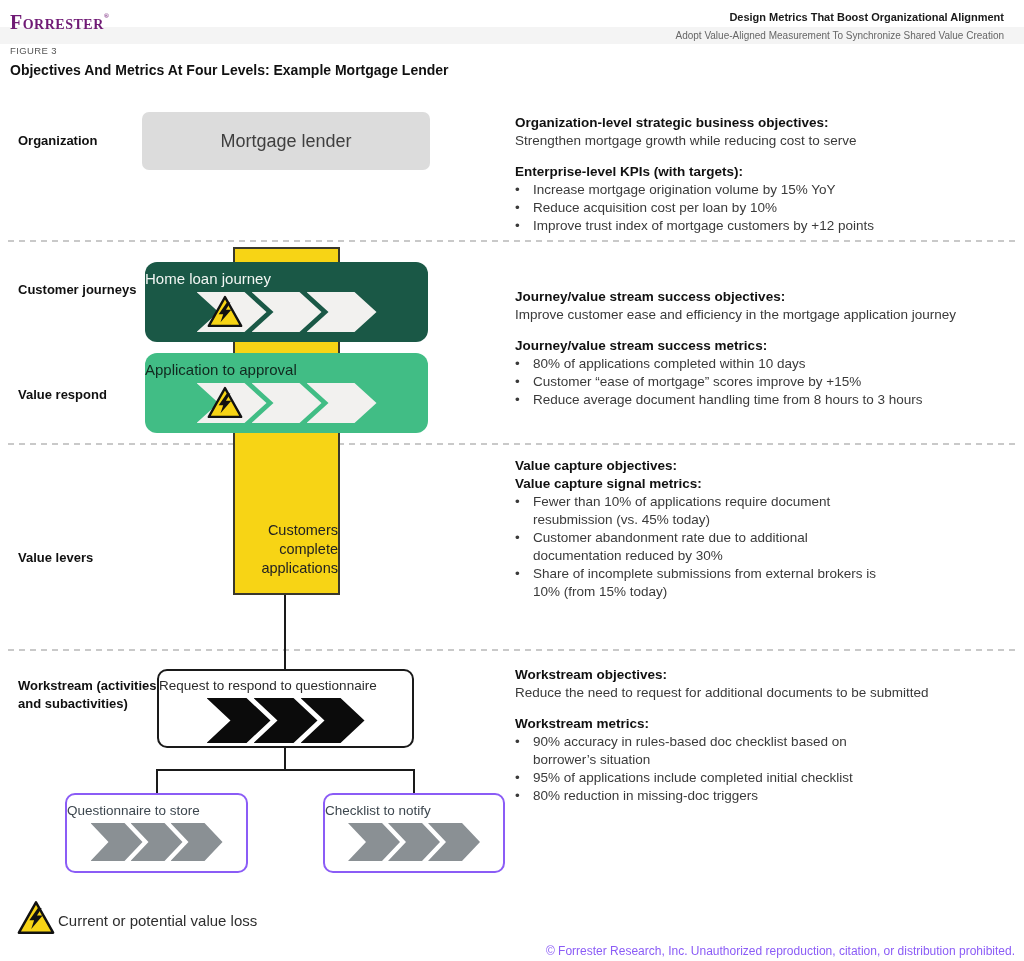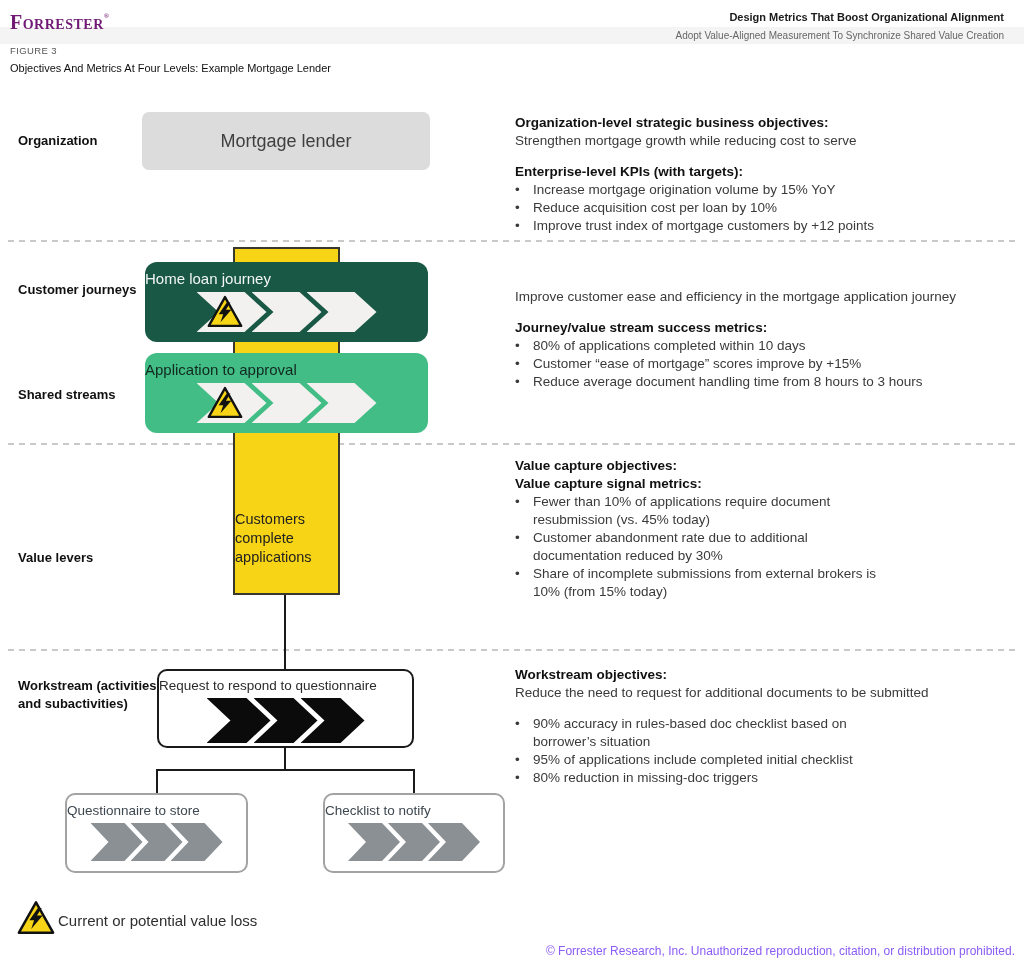--- a/index.html
+++ b/index.html
@@ -12,41 +12,41 @@
 
   
   .logo{top:11px;left:10px;color:#701a75;font-family:"Liberation Serif",serif;font-weight:bold;letter-spacing:.5px;z-index:5;}
   .logo-f{font-size:20px;}
   .logo-rest{font-size:14px;}
   .logo-reg{font-size:7px;vertical-align:top;position:relative;top:1px;}
   .report-title{top:11px;right:20px;font-size:11px;font-weight:bold;color:#1a1a1a;}
   .header-band{top:27px;left:0;width:1024px;height:17px;background:#f4f4f4;}
   .report-subtitle{width:100%;text-align:right;box-sizing:border-box;padding-right:20px;font-size:10px;color:#666;line-height:17px;}
   .figure-label{top:45px;left:10px;font-size:9.5px;color:#555;letter-spacing:.4px;}
-  .figure-title{top:62px;left:10px;font-size:11px;font-weight:normal;color:#111;}
+  .figure-title{top:62px;left:10px;font-size:14px;font-weight:bold;color:#111;}
 
   
   .dashed{left:8px;width:1008px;height:2px;background:repeating-linear-gradient(to right,#c9c9c9 0 6px,transparent 6px 11px);}
   .sep1{top:240px;} .sep2{top:443px;} .sep3{top:649px;}
 
   
   .row-label{font-weight:bold;font-size:13px;color:#101010;line-height:1.42;}
   .lbl-org{top:132px;left:18px;}
   .lbl-cj{top:281px;left:18px;width:120px;}
   .lbl-vs{top:386px;left:18px;}
   .lbl-vl{top:549px;left:18px;}
   .lbl-ws{top:677px;left:18px;width:150px;}
 
   
   .org-box{left:142px;top:112px;width:288px;height:58px;background:#DCDCDC;border-radius:7px;
     display:flex;align-items:center;justify-content:center;font-size:18px;color:#3F3F3F;z-index:2;}
 
   .yellow-band{left:233px;top:247px;width:107px;height:348px;background:#F7D415;
     border:2px solid #3a382c;box-sizing:border-box;z-index:1;}
-  .vl-text{position:absolute;left:0;right:0;bottom:26px;text-align:left;
+  .vl-text{position:absolute;left:0;right:0;bottom:15px;text-align:right;
     font-size:14.5px;color:#222;line-height:1.32;}
 
   .journey-box{left:145px;top:262px;width:283px;height:80px;background:#1A5846;border-radius:12px;z-index:2;}
   .stream-box{left:145px;top:353px;width:283px;height:80px;background:#41BD85;border-radius:12px;z-index:2;}
   .box-title{text-align:left;margin-top:8px;font-size:15px;}
   .journey-box .box-title{color:#F2F6F3;}
   .stream-box .box-title{color:#11291F;}
   .chev-row{display:flex;justify-content:center;margin-top:5px;position:relative;}
   .chev{width:70px;height:40px;background:#F2F1EF;
     clip-path:polygon(0 0,calc(100% - 22px) 0,100% 50%,calc(100% - 22px) 100%,0 100%,22px 50%);
@@ -66,21 +66,21 @@
   .tree-r{left:413px;top:769px;width:2px;height:25px;}
 
   .ws-box{left:157px;top:669px;width:257px;height:79px;background:#fff;border:2px solid #1a1a1a;
     border-radius:10px;box-sizing:border-box;z-index:2;}
   .ws-box .box-title{color:#2b2b2b;font-size:13.5px;margin-top:7px;}
   .chev-black{width:64px;height:45px;background:#0B0B0B;
     clip-path:polygon(0 0,calc(100% - 24px) 0,100% 50%,calc(100% - 24px) 100%,0 100%,24px 50%);
     filter:drop-shadow(2px 3px 2px rgba(0,0,0,.4));}
   .chev-black + .chev-black{margin-left:-17px;}
 
-  .sub-box{background:#fff;border:2px solid #a3a3a3;border-radius:10px;box-sizing:border-box;z-index:2;}
+  .sub-box{background:#fff;border:2px solid #8b5cf6;border-radius:10px;box-sizing:border-box;z-index:2;}
   .sub1{left:65px;top:793px;width:183px;height:80px;}
   .sub2{left:323px;top:793px;width:182px;height:80px;}
   .sub-box .box-title{color:#3D474F;font-size:13.5px;margin-top:8px;}
   .chev-gray{width:52px;height:38px;background:#8A9094;
     clip-path:polygon(0 0,calc(100% - 18px) 0,100% 50%,calc(100% - 18px) 100%,0 100%,18px 50%);
     filter:drop-shadow(2px 3px 2px rgba(0,0,0,.35));}
   .chev-gray + .chev-gray{margin-left:-12px;}
 
   
   .panel{left:515px;width:484px;}
@@ -107,21 +107,21 @@
 </div>
 <div class="abs figure-label">FIGURE 3</div>
 <div class="abs figure-title">Objectives And Metrics At Four Levels: Example Mortgage Lender</div>
 
 <div class="abs dashed sep1"></div>
 <div class="abs dashed sep2"></div>
 <div class="abs dashed sep3"></div>
 
 <div class="abs row-label lbl-org">Organization</div>
 <div class="abs row-label lbl-cj">Customer journeys</div>
-<div class="abs row-label lbl-vs">Shared streams</div>
+<div class="abs row-label lbl-vs">Value respond</div>
 <div class="abs row-label lbl-vl">Value levers</div>
 <div class="abs row-label lbl-ws">Workstream (activities and subactivities)</div>
 
 <div class="abs org-box">Mortgage lender</div>
 
 <div class="abs yellow-band">
   <div class="vl-text">Customers complete applications</div>
 </div>
 
 <div class="abs line stem-top"></div>
@@ -200,20 +200,21 @@
       <span class="dot">•</span>
       <span class="txt">Reduce acquisition cost per loan by 10%</span>
     </div>
   <div class="bullet">
       <span class="dot">•</span>
       <span class="txt">Improve trust index of mortgage customers by +12 points</span>
     </div>
 </div>
 
 <div class="abs panel p2">
+  <p class="p-head">Journey/value stream success objectives:</p>
   <p class="p-body">Improve customer ease and efficiency in the mortgage application journey</p>
   <p class="p-head">Journey/value stream success metrics:</p>
   <div class="bullet">
       <span class="dot">•</span>
       <span class="txt">80% of applications completed within 10 days</span>
     </div>
   <div class="bullet">
       <span class="dot">•</span>
       <span class="txt">Customer “ease of mortgage” scores improve by +15%</span>
     </div>
@@ -239,20 +240,21 @@
   <div class="bullet">
       <span class="dot">•</span>
       <span class="txt">Share of incomplete submissions from external brokers is
 10% (from 15% today)</span>
     </div>
 </div>
 
 <div class="abs panel p4">
   <p class="p-head">Workstream objectives:</p>
   <p class="p-body">Reduce the need to request for additional documents to be submitted</p>
+  <p class="p-head">Workstream metrics:</p>
   <div class="bullet">
       <span class="dot">•</span>
       <span class="txt">90% accuracy in rules-based doc checklist based on
 borrower’s situation</span>
     </div>
   <div class="bullet">
       <span class="dot">•</span>
       <span class="txt">95% of applications include completed initial checklist</span>
     </div>
   <div class="bullet">

